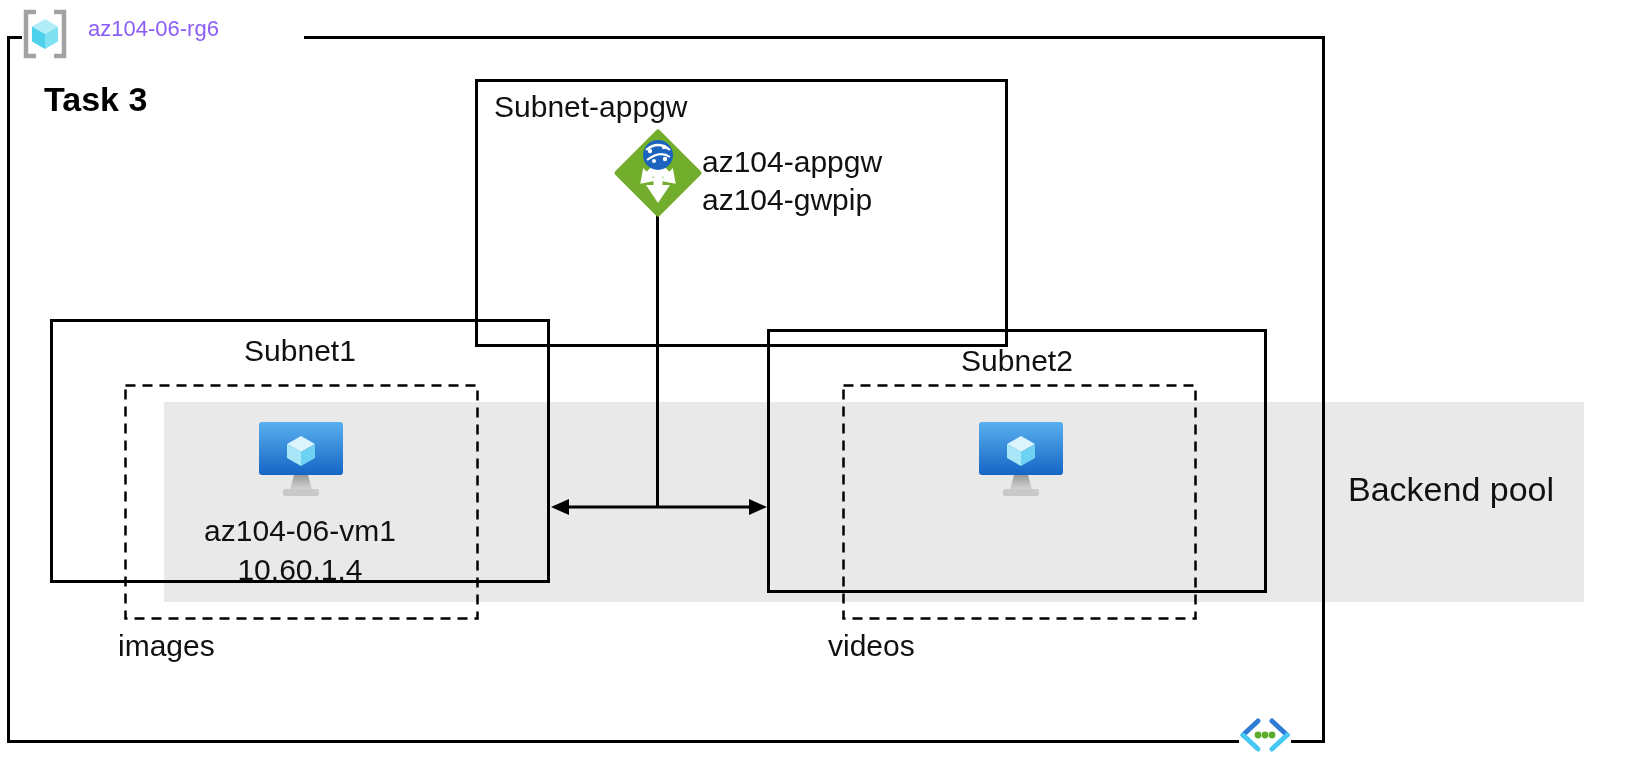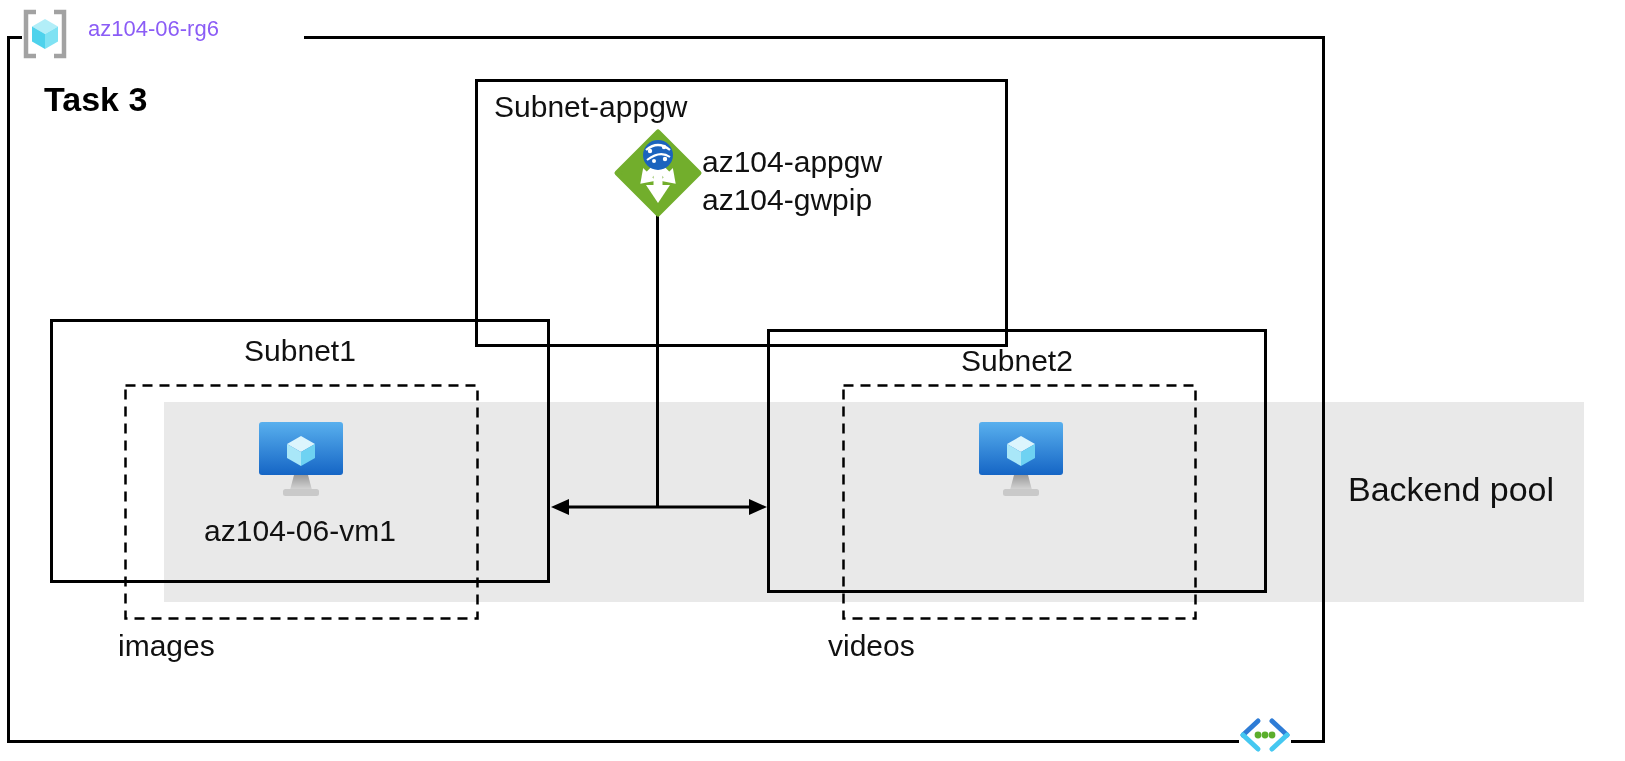--- a/index.html
+++ b/index.html
@@ -116,20 +116,21 @@
   </defs>
   <rect x="2" y="0" width="84" height="53" rx="3" fill="url(#scr1)"></rect>
   <polygon points="37,53 51,53 55,68 33,68" fill="url(#stand1)"></polygon>
   <rect x="26" y="67" width="36" height="7" rx="2.5" fill="#c9c9c9"></rect>
   <polygon points="44,14 58,22 44,30 30,22" fill="#DCF5FD"></polygon>
   <polygon points="30,22 44,30 44,44 30,36" fill="#A9E7F8"></polygon>
   <polygon points="58,22 44,30 44,44 58,36" fill="#6ED2F2"></polygon>
 </svg>
 <div class="abs vm-text vm1-text">
   <div>az104-06-vm1</div>
+  <div>10.60.1.4</div>
 </div>
 <div class="abs container-label images-label">images</div>
 
 <div class="abs subnet-box subnet2">
   <div class="subnet-title">Subnet2</div>
 </div>
 <svg class="abs dashed2" width="355" height="236" viewBox="0 0 355 236">
   <rect x="1.5" y="1.5" width="352" height="233" fill="none" stroke="#000" stroke-width="2.5" stroke-dasharray="10 7"></rect>
 </svg>
 <svg class="abs vm2-icon" width="88" height="78" viewBox="0 0 88 78">

